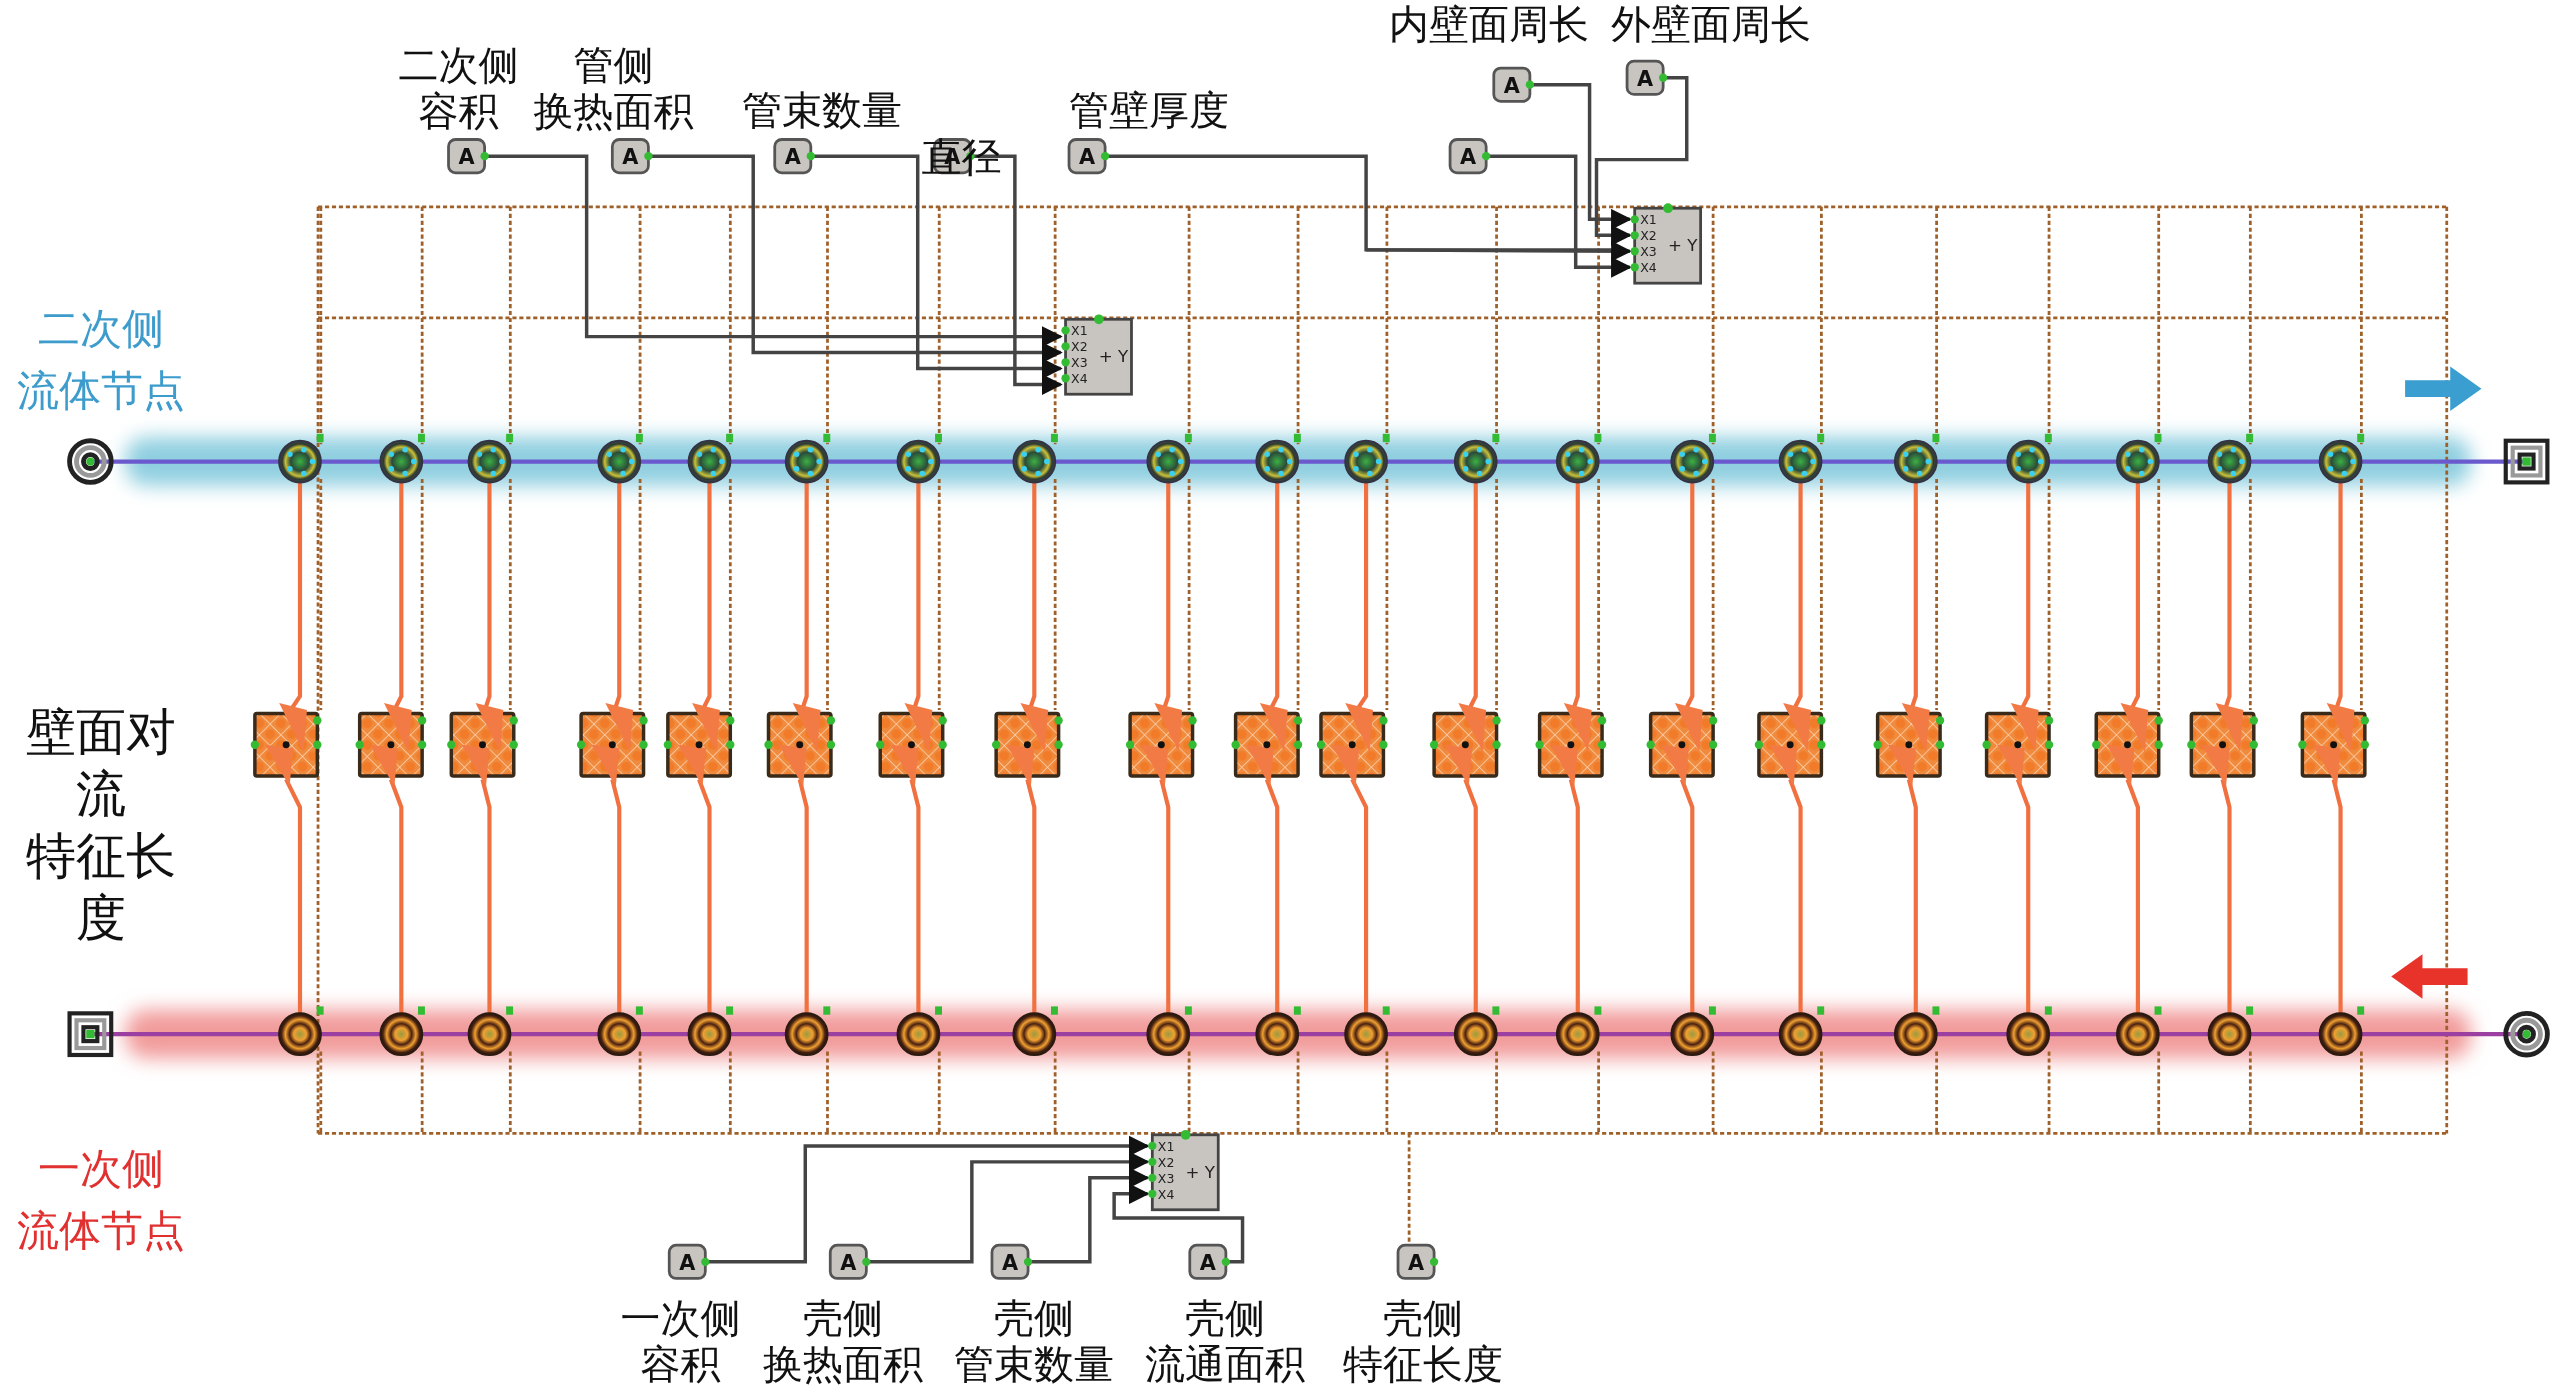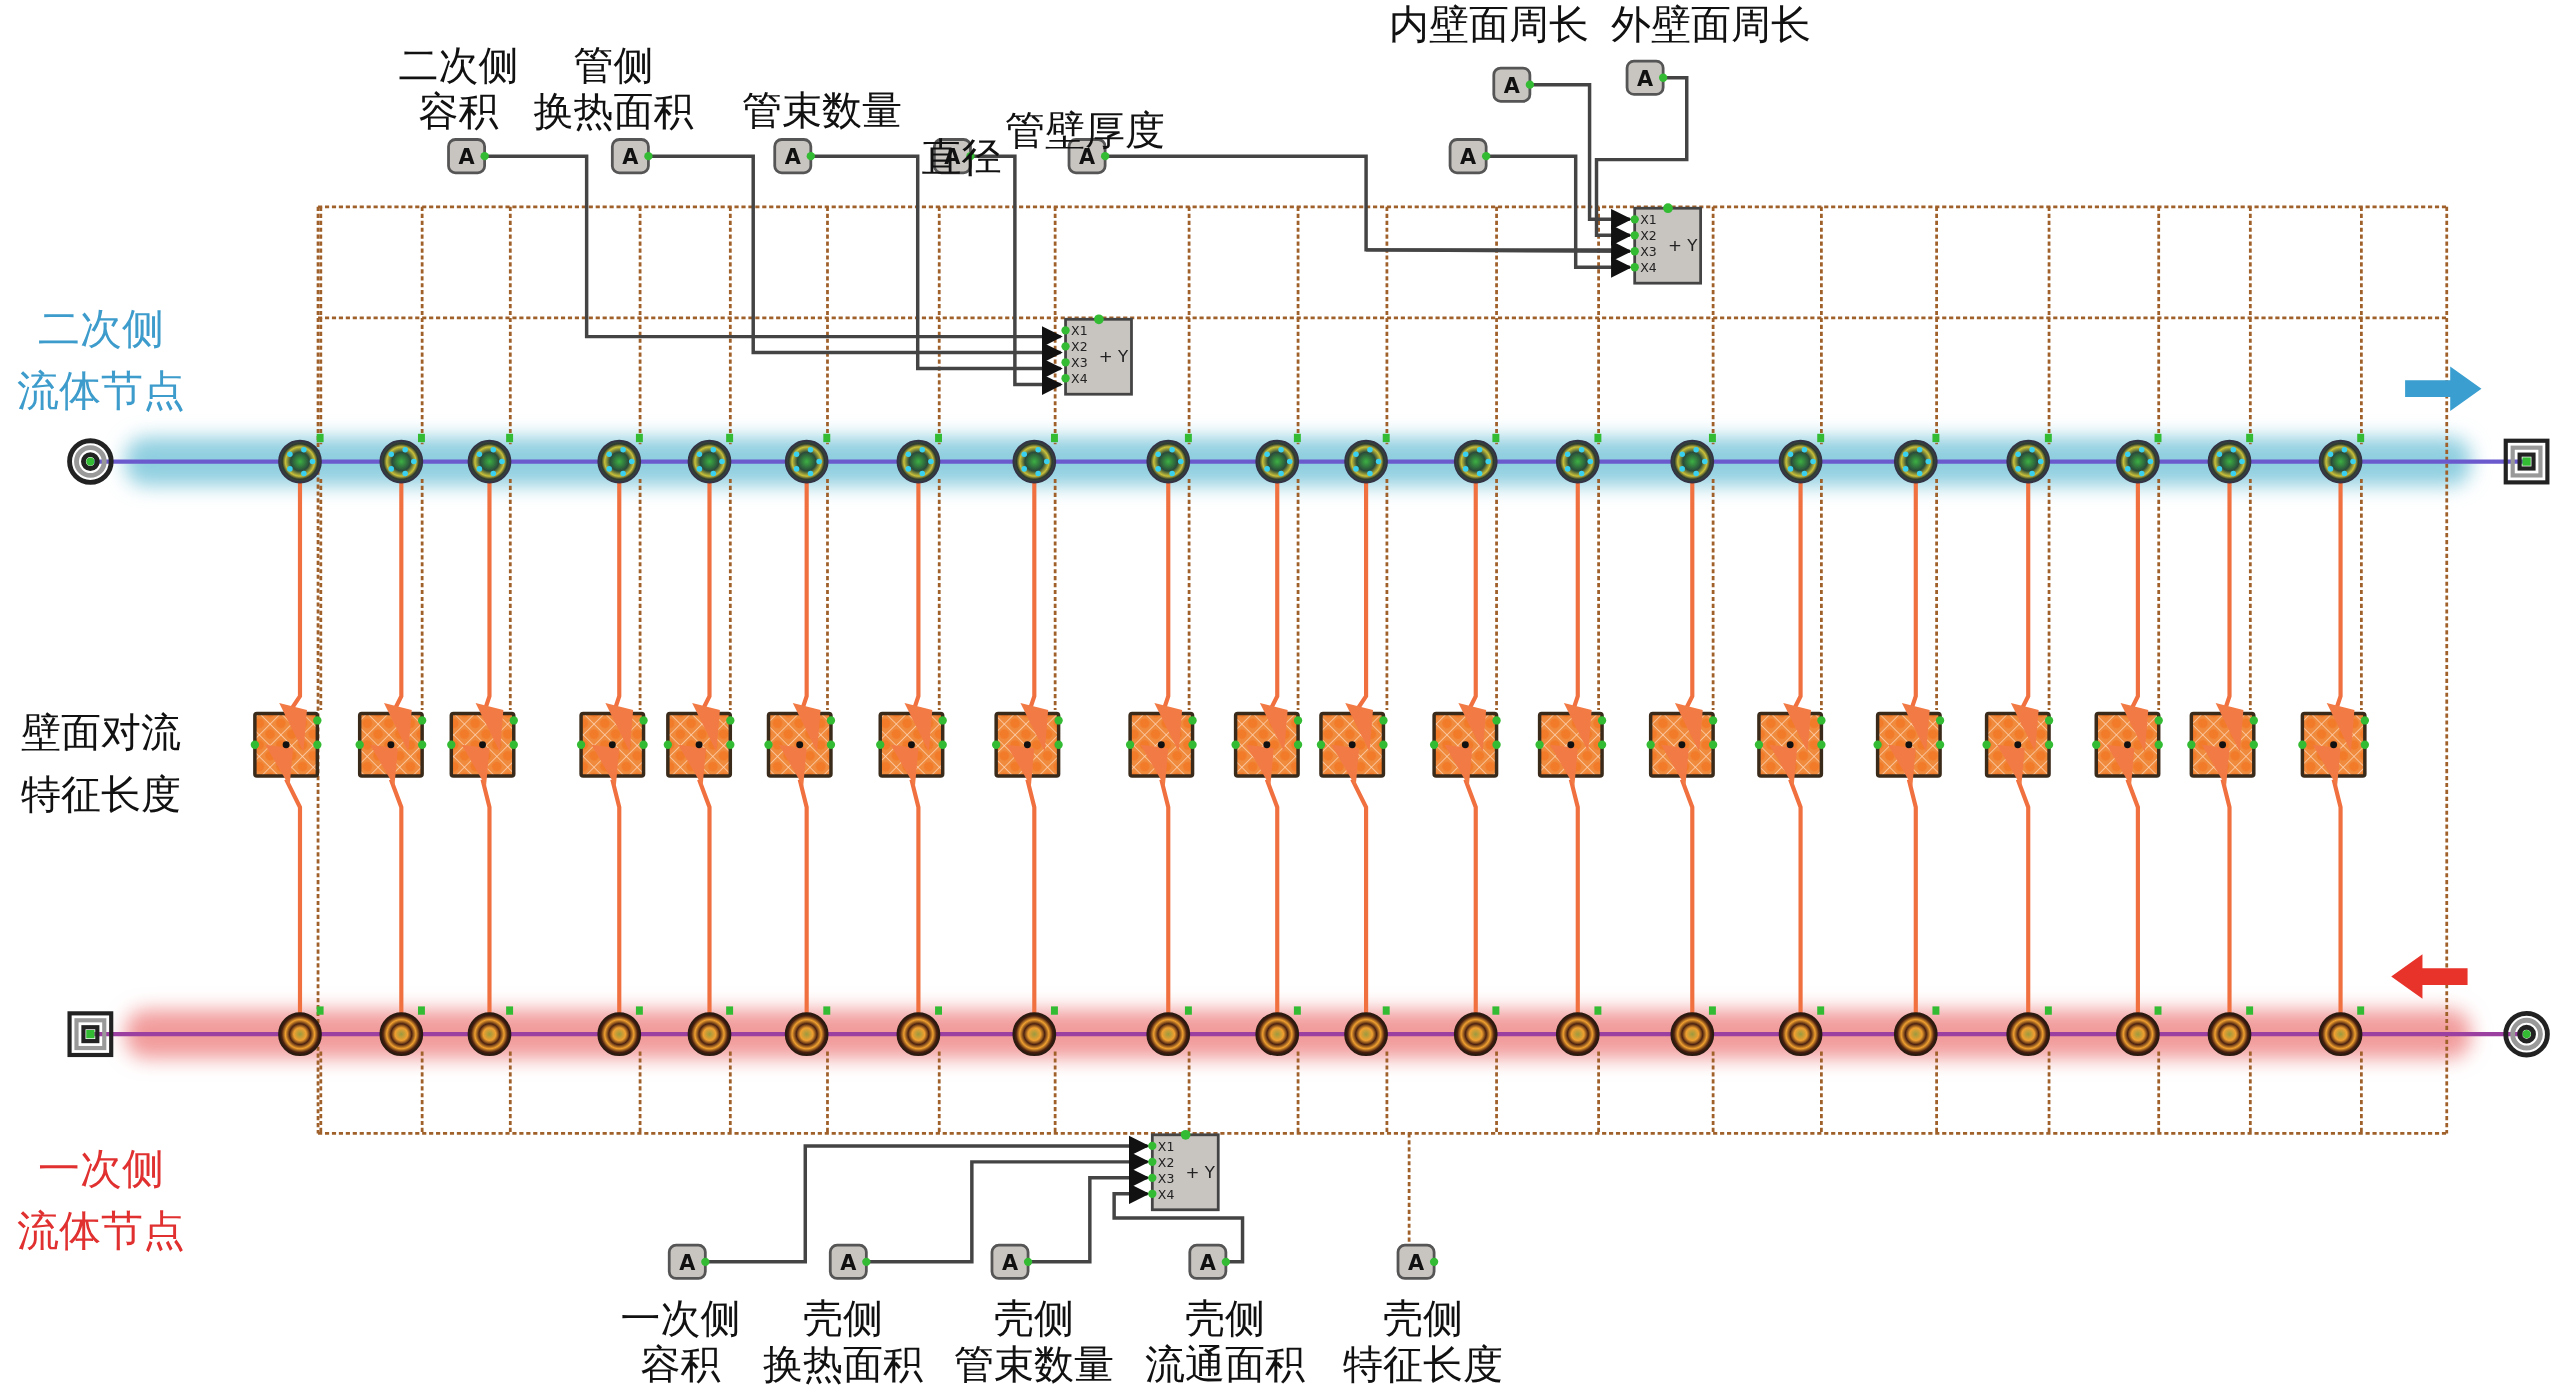--- a/index.html
+++ b/index.html
@@ -2,21 +2,21 @@
 <html style="font-size:11px"><head>
 <meta charset="utf-8">
 <style>
   html, body { margin: 0; padding: 0; background: #ffffff; }
   body { width: 2576px; height: 1393px; position: relative; overflow: hidden;
          font-family: "DejaVu Serif", "Liberation Serif", serif; }
   #canvas { position: absolute; left: 0; top: 0; width: 2576px; height: 1393px; }
   .lbl { position: absolute; color: #111; font-size: 40px; line-height: 46px; white-space: nowrap; text-align: center; }
   .side-blue { color: #3d9ccb; font-size: 42px; line-height: 62px; text-align: center; position: absolute; }
   .side-red  { color: #e03030; font-size: 42px; line-height: 62px; text-align: center; position: absolute; }
-  .side-black{ color: #111; font-size: 40px; line-height: 62px; text-align: center; position: absolute; }
+  .side-black{ color: #111; font-size: 50px; line-height: 62px; text-align: center; position: absolute; }
   .lbl span, .side-blue span, .side-red span, .side-black span { display: block; }
 </style>
 </head>
 <body>
 
 <svg id="canvas" viewBox="0 0 3711 2007" xmlns="http://www.w3.org/2000/svg">
   <defs>
     <filter id="blur" x="-5%" y="-100%" width="110%" height="300%">
         <feGaussianBlur stdDeviation="14"></feGaussianBlur>
       </filter>
@@ -787,21 +787,21 @@
 <div class="lbl" style="left:530px; top:42px; width:167px;">
   <span>管侧</span>
   <span>换热面积</span>
 </div>
 <div class="lbl" style="left:732px; top:87px; width:180px;">
   <span>管束数量</span>
 </div>
 <div class="lbl" style="left:913px; top:87px; width:97px;margin-top:47px;">
   <span>直径</span>
 </div>
-<div class="lbl" style="left:995px; top:87px; width:180px;margin-top:20px;">
+<div class="lbl" style="left:1059px; top:87px; width:180px;">
   <span>管壁厚度</span>
 </div>
 <div class="lbl" style="left:1385px; top:1.4px; width:208px;text-align:center;">
   <span>内壁面周长</span>
 </div>
 <div class="lbl" style="left:1607px; top:1.4px; width:208px;">
   <span>外壁面周长</span>
 </div>
 
 <div class="lbl" style="left:604px; top:1295px; width:153px;">

